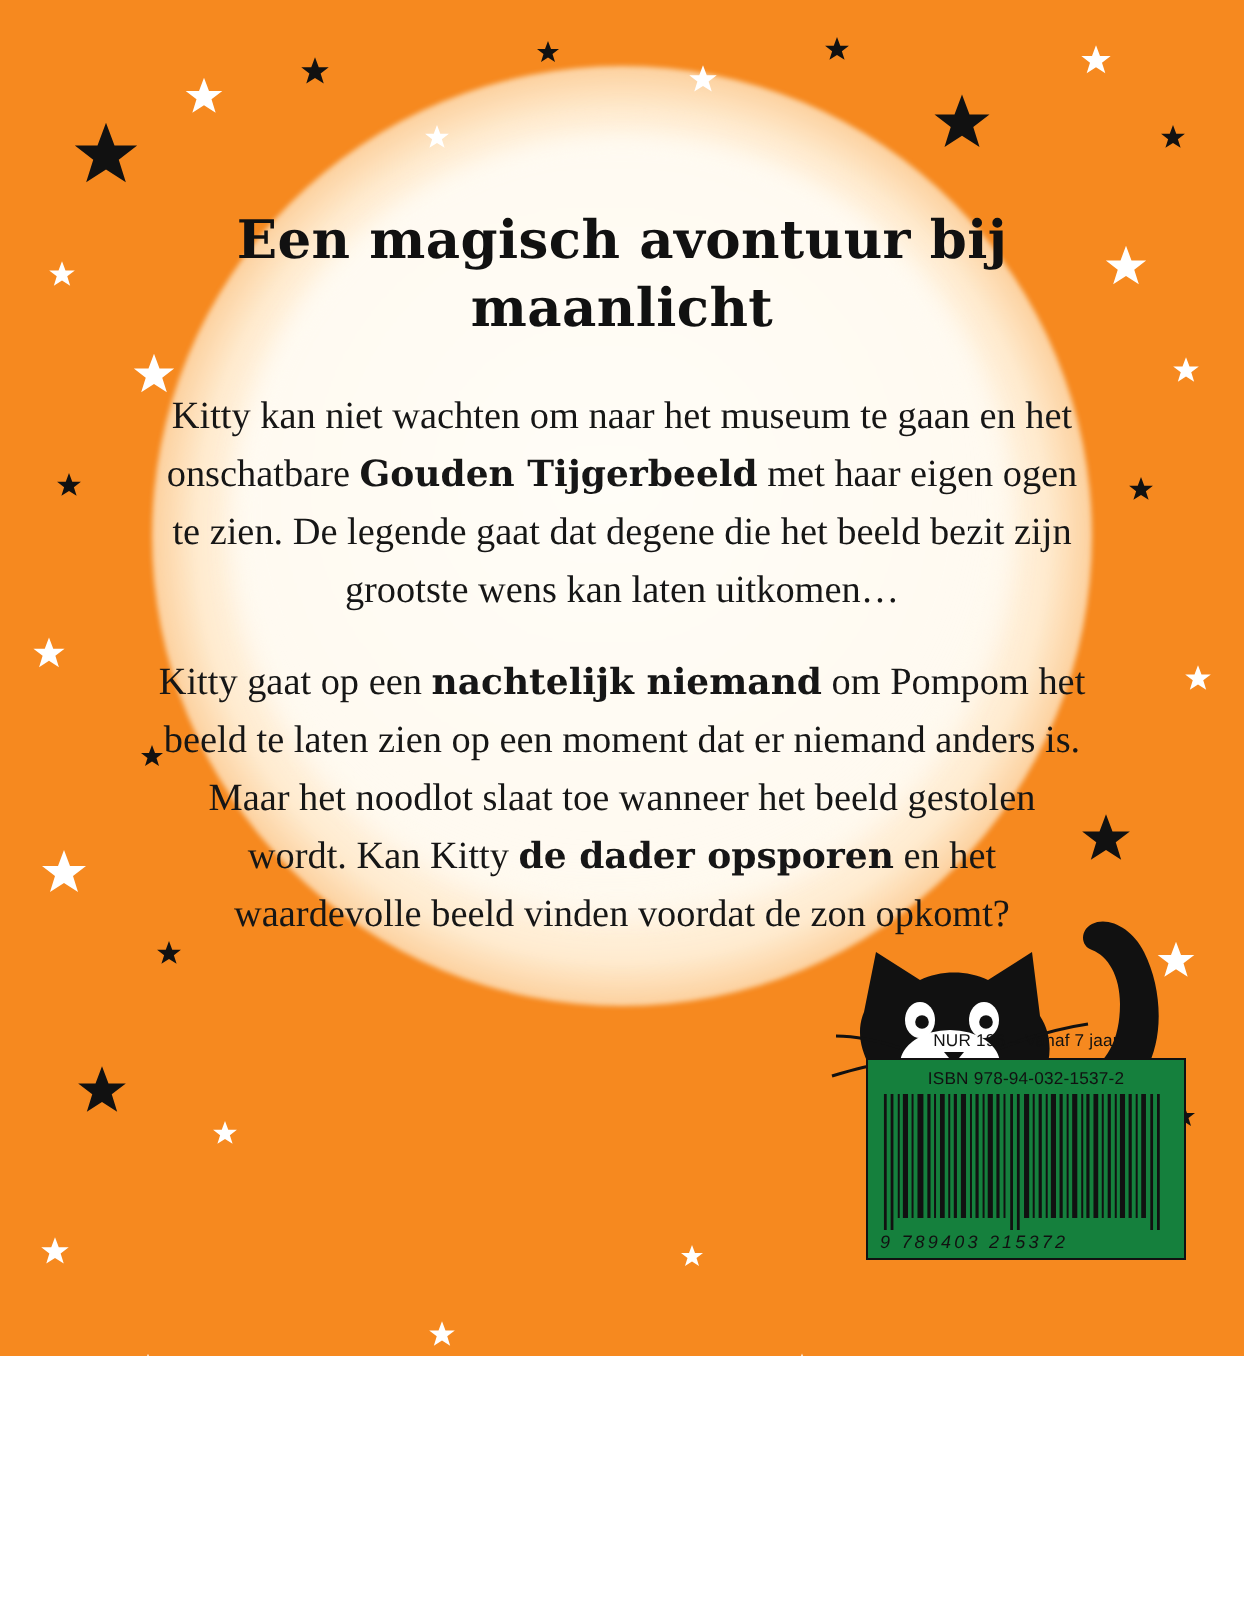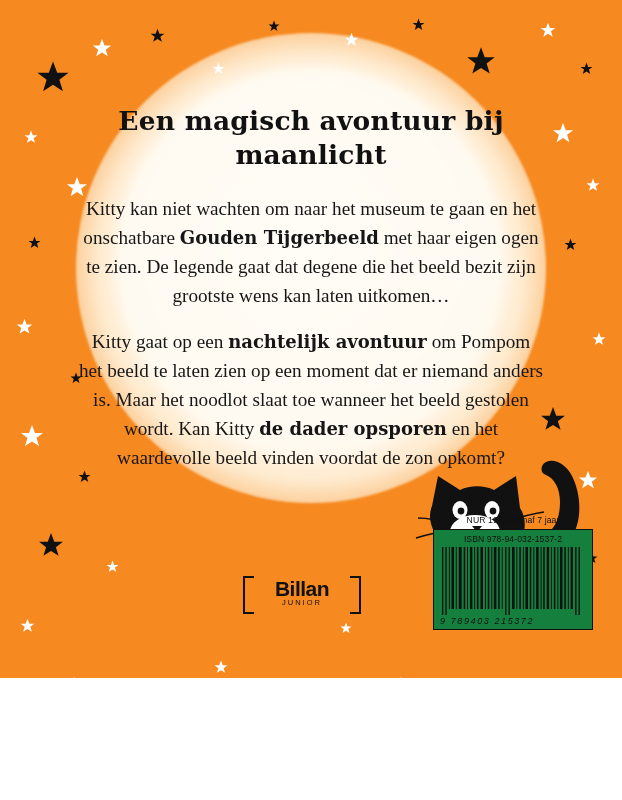--- a/index.html
+++ b/index.html
@@ -378,21 +378,21 @@
   </span>
   <span class="star" style="left:340px;top:622px;">
     <svg width="12" height="12" viewBox="0 0 24 24">
         <polygon points="12,1 15,9 23,9 16.5,14 19,22 12,17.5 5,22 7.5,14 1,9 9,9" fill="#fff"></polygon>
       </svg>
   </span>
 
   <div id="blurb">
     <div id="headline">Een magisch avontuur bij maanlicht</div>
     <p class="para"><span>Kitty kan niet wachten om naar het museum te gaan en het onschatbare </span><b>Gouden Tijgerbeeld</b><span> met haar eigen ogen te zien. De legende gaat dat degene die het beeld bezit zijn grootste wens kan laten uitkomen…</span></p>
-    <p class="para"><span>Kitty gaat op een </span><b>nachtelijk avontuur</b><span> om Pompom het beeld te laten zien op een moment dat er niemand anders is. Maar het noodlot slaat toe wanneer het beeld gestolen wordt. Kan Kitty </span><b>de dader opsporen</b><span> en het waardevolle beeld vinden voordat de zon opkomt?</span></p>
+    <p class="para"><span>Kitty gaat op een </span><b>nachtelijk niemand</b><span> om Pompom het beeld te laten zien op een moment dat er niemand anders is. Maar het noodlot slaat toe wanneer het beeld gestolen wordt. Kan Kitty </span><b>de dader opsporen</b><span> en het waardevolle beeld vinden voordat de zon opkomt?</span></p>
   </div>
 
   <div id="cat">
     <svg width="185" height="205" viewBox="0 0 185 205">
 
       <path d="M150 118 C 176 112, 182 72, 168 44 C 162 32, 150 26, 142 30 C 136 33, 136 41, 142 43 C 150 46, 156 56, 156 70 C 156 92, 146 102, 136 106 Z" fill="#111"></path>
 
       <path d="M58 110 C 46 116, 38 132, 40 150 C 41 162, 44 174, 46 184 C 47 190, 53 192, 56 187 C 59 181, 57 168, 58 158
                C 72 166, 96 170, 118 166 C 120 176, 124 186, 127 192 C 130 197, 137 195, 136 189 C 134 180, 132 170, 133 162
                C 146 156, 154 142, 152 126 C 150 112, 140 104, 126 102 L 70 102 Z" fill="#111"></path>
@@ -467,20 +467,14 @@
           <rect x="129.6" y="0" width="1" height="62"></rect>
             <rect x="132.4" y="0" width="2.4" height="62"></rect>
           <rect x="137" y="0" width="1.4" height="68"></rect>
             <rect x="140.4" y="0" width="1.4" height="68"></rect>
         </g>
       </svg>
       <div id="barcode-digits">9 789403 215372</div>
     </div>
   </div>
 
-  <div id="logo">
-    <div class="bracket left"></div>
-    <div class="bracket right"></div>
-    <div id="logo-text">Billan</div>
-    <div id="logo-sub">JUNIOR</div>
-  </div>
 
 </div>
 
 </body></html>

